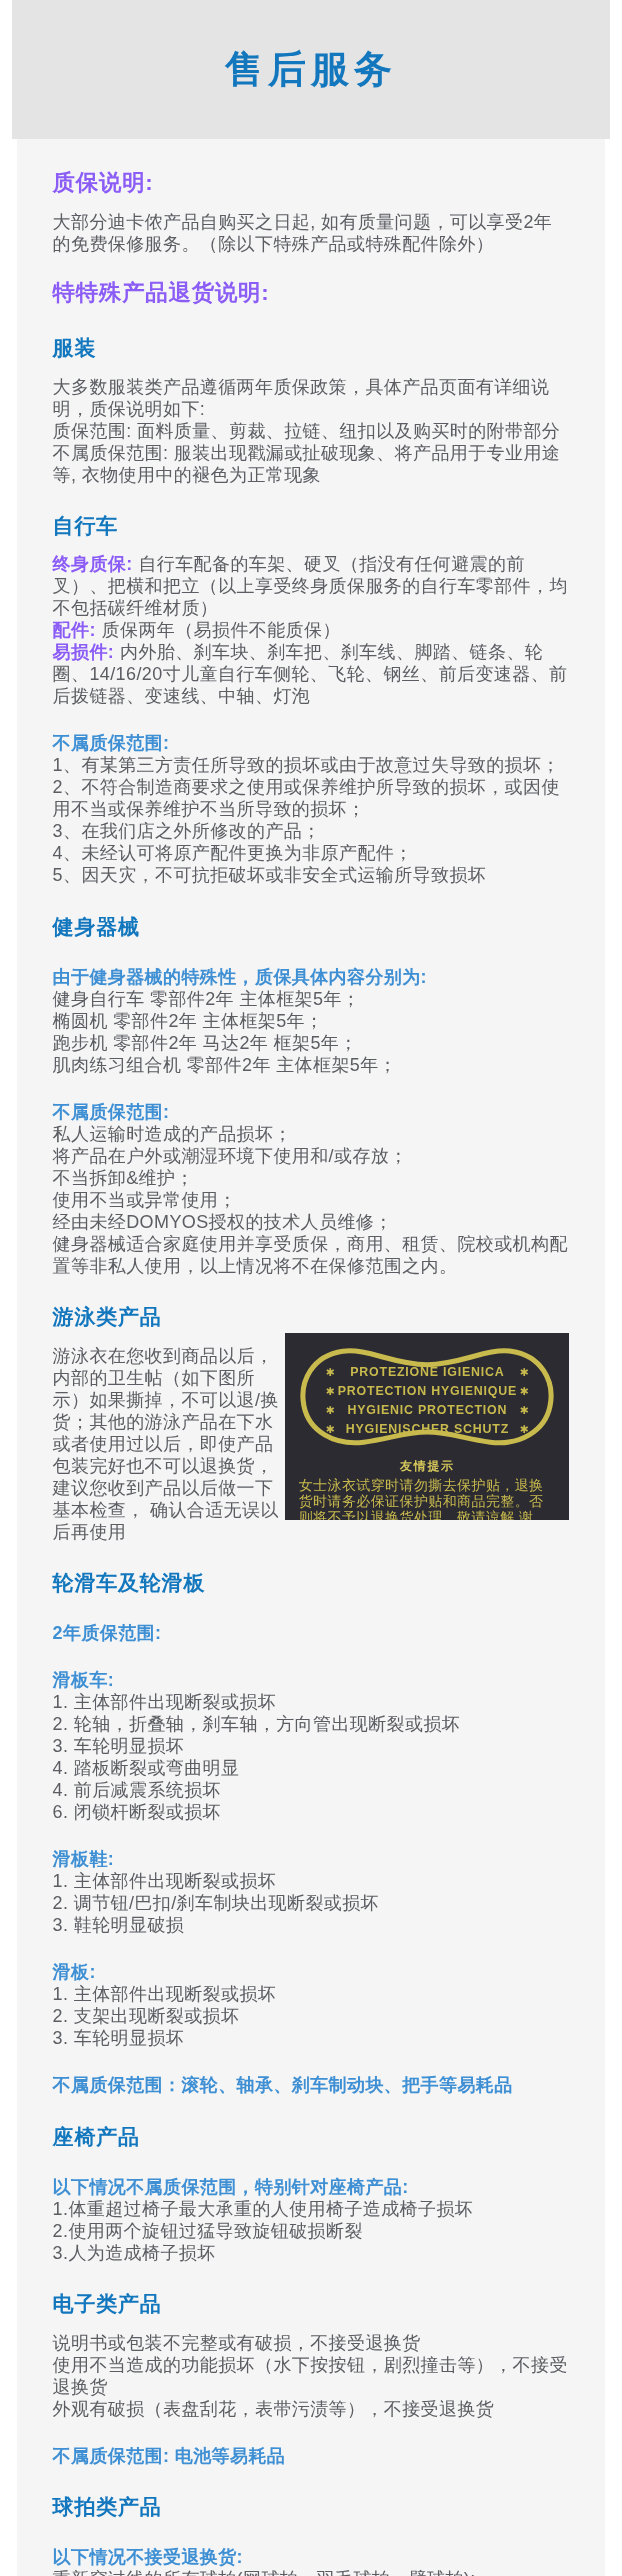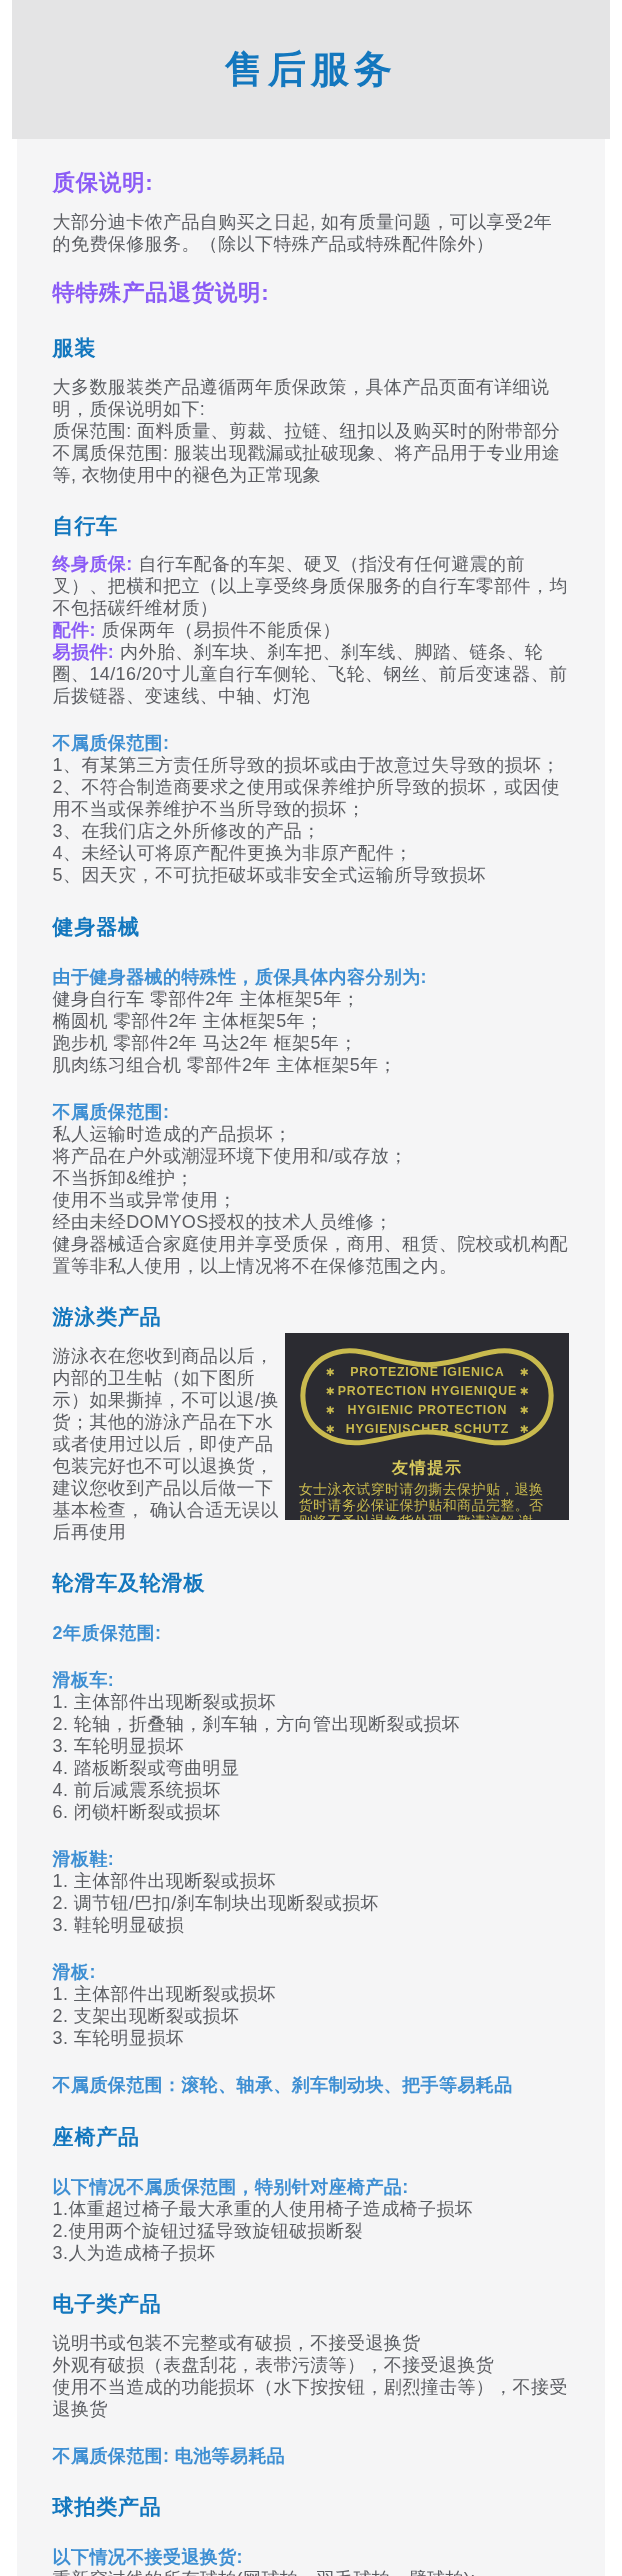--- a/index.html
+++ b/index.html
@@ -91,21 +91,21 @@
     font-size:12.4px;
     letter-spacing:0.8px;
     line-height:15px;
     white-space:nowrap;
   }
   .sticker-row .star{font-size:10.8px;}
   .sticker-row .line-text{flex:1;text-align:center;}
   .tip-title{
     text-align:center;
     color:#d8c95c;
-    font-size:16px;
+    font-size:12px;
     font-weight:700;
     letter-spacing:1.7px;
     margin-top:1.7px;
   }
   .tip-body{
     color:#c9ba4e;
     font-size:14px;
     line-height:15.8px;
     padding:3.3px 11.6px 0 13.3px;
     letter-spacing:0.4px;
@@ -218,22 +218,22 @@
         <section class="section">
           <h3 class="sec-heading">座椅产品</h3>
           <p class="p-blue">以下情况不属质保范围，特别针对座椅产品:</p>
           <p>1.体重超过椅子最大承重的人使用椅子造成椅子损坏</p>
           <p>2.使用两个旋钮过猛导致旋钮破损断裂</p>
           <p>3.人为造成椅子损坏</p>
         </section>
         <section class="section">
           <h3 class="sec-heading">电子类产品</h3>
           <p>说明书或包装不完整或有破损，不接受退换货</p>
+          <p>使用不当造成的功能损坏（水下按按钮，剧烈撞击等），不接受退换货</p>
           <p>外观有破损（表盘刮花，表带污渍等），不接受退换货</p>
-          <p>使用不当造成的功能损坏（水下按按钮，剧烈撞击等），不接受退换货</p>
           <p class="p-blue">不属质保范围: 电池等易耗品</p>
         </section>
         <section class="section">
           <h3 class="sec-heading">球拍类产品</h3>
           <p class="p-blue">以下情况不接受退换货:</p>
           <p>重新穿过线的所有球拍(网球拍，羽毛球拍，壁球拍);</p>
         </section>
       </div>
   </div>
 </div>

